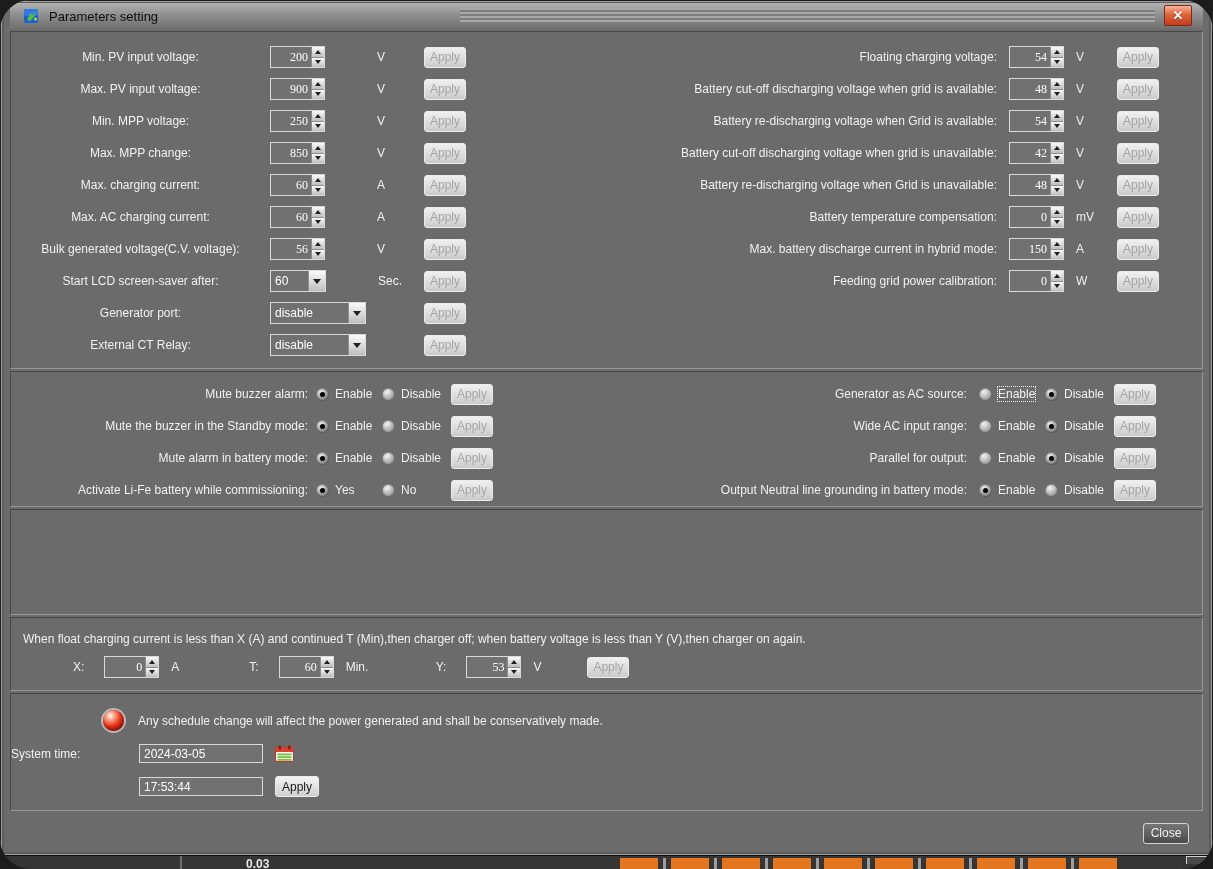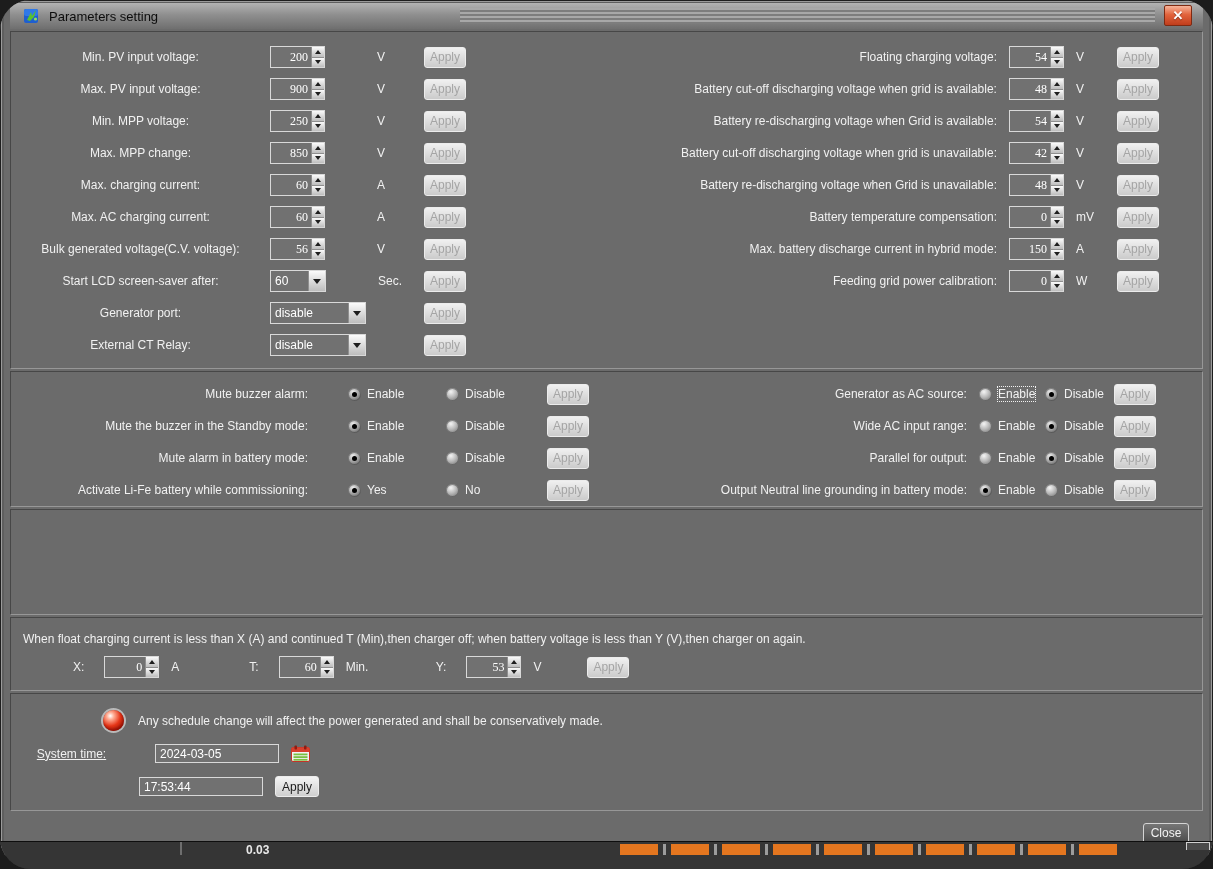--- a/index.html
+++ b/index.html
@@ -77,21 +77,21 @@
   
   .apply { height:21px; min-width:40px; padding:0 5px; margin-left:8px; border-radius:3px;
            font-size:12px; font-family:inherit; cursor:pointer; flex:0 0 auto; }
   .apply.dis { background:linear-gradient(#f0f0f0,#cbcbcb); color:#a5a5a5; border:1px solid #ececec; }
   .apply.enabled { background:linear-gradient(#f4f4f4,#cfcfcf); color:#1b1b1b; border:1px solid #ececec; }
 
   
   .radio-col-left { width:490px; }
   .radio-col-right { flex:1; padding-right:46px; }
   .rrow { display:flex; align-items:center; height:32px; }
-  .radio-col-left .rrow { padding-left:12px;gap:32px; }
+  .radio-col-left .rrow { padding-left:12px; }
   .rlabel-l { width:285px; text-align:right; margin-right:8px; flex:0 0 auto; }
   .rlabel-r { flex:1; text-align:right; margin-right:12px; }
   .opt { display:flex; align-items:center; gap:6px; width:66px; flex:0 0 auto; }
   .opt + .opt { width:64px; }
   .radio { width:13px; height:13px; border-radius:50%; flex:0 0 auto;
            background:radial-gradient(circle at 38% 30%, #f4f4f4, #b8b8b8 45%, #848484 78%, #6f6f6f);
            box-shadow:inset 0 0 0 1px rgba(55,55,55,.45); position:relative; cursor:pointer; }
   .radio.sel { background:radial-gradient(circle at 38% 30%, #ededed, #9a9a9a 52%, #454545); }
   .radio.sel::after { content:""; position:absolute; left:4px; top:4px; width:5px; height:5px;
                       border-radius:50%; background:#000; }
@@ -107,34 +107,34 @@
   .ch-label { margin-right:20px; }
   .ch-unit { margin-left:12px; width:30px; }
   .charger-row .apply { margin-left:24px; }
 
   
   .led-row { display:flex; align-items:center; gap:14px; padding:16px 0 0 92px; }
   .led { width:21px; height:21px; border-radius:50%; flex:0 0 auto;
          background:radial-gradient(circle at 35% 28%, #fff 0%, #ffab92 18%, #e53517 50%, #8e1200 95%);
          box-shadow:0 0 0 2px #b9b9b9, inset -1px -2px 3px rgba(120,0,0,.6); }
   .st-row { display:flex; align-items:center; margin-top:13px; }
-  .st-label { width:121px; text-align:center; margin-right:23px; flex:0 0 auto;text-decoration:underline; }
+  .st-label { width:121px; text-align:left; margin-right:7px; flex:0 0 auto; }
   .st-input { width:124px; height:19px; background:#717171; border:1px solid #d9d9d9;
               color:#fff; font-size:12px; padding:0 4px; font-family:inherit; outline:none; }
   .cal { width:19px; height:18px; margin-left:12px; cursor:pointer; }
   .st-row2 { display:flex; align-items:center; margin-top:13px; padding-left:128px; }
   .st-row2 .apply { margin-left:12px; min-width:44px; }
 
   
   .closebtn { width:46px; height:21px; border-radius:3px; font-size:12px; font-family:Liberation Sans, sans-serif;
               background:linear-gradient(#767676,#4a4a4a); border:1px solid #d4d4d4;
               color:#f2f2f2; cursor:pointer; }
 
   
-  .understrip { position:absolute; left:0; right:0; bottom:0; height:28px;
+  .understrip { position:absolute; left:0; right:0; bottom:0; height:14px;
                 background:#353535; overflow:hidden; border-top:1px solid #0e0e0e;padding-left:44px; }
   .us-vline { position:absolute; left:180px; top:0; width:2px; height:13px; background:#6e6e6e; }
   .us-text { position:absolute; left:246px; top:1px; color:#e8e8e8; font-weight:bold; font-size:12px; }
   .us-blocks { position:absolute; left:620px; top:2px; display:flex; align-items:center; }
   .us-block { width:38px; height:11px; background:#e4761f; flex:0 0 auto; }
   .us-sep { width:3px; height:11px; background:#9c9c9c; margin:0 5px; flex:0 0 auto; }
   .us-box { position:absolute; right:3px; top:0; width:24px; height:8px;
             border:1px solid #d0d0d0; border-bottom:none; background:#4a4a4a; }
 </style>
 </head>

